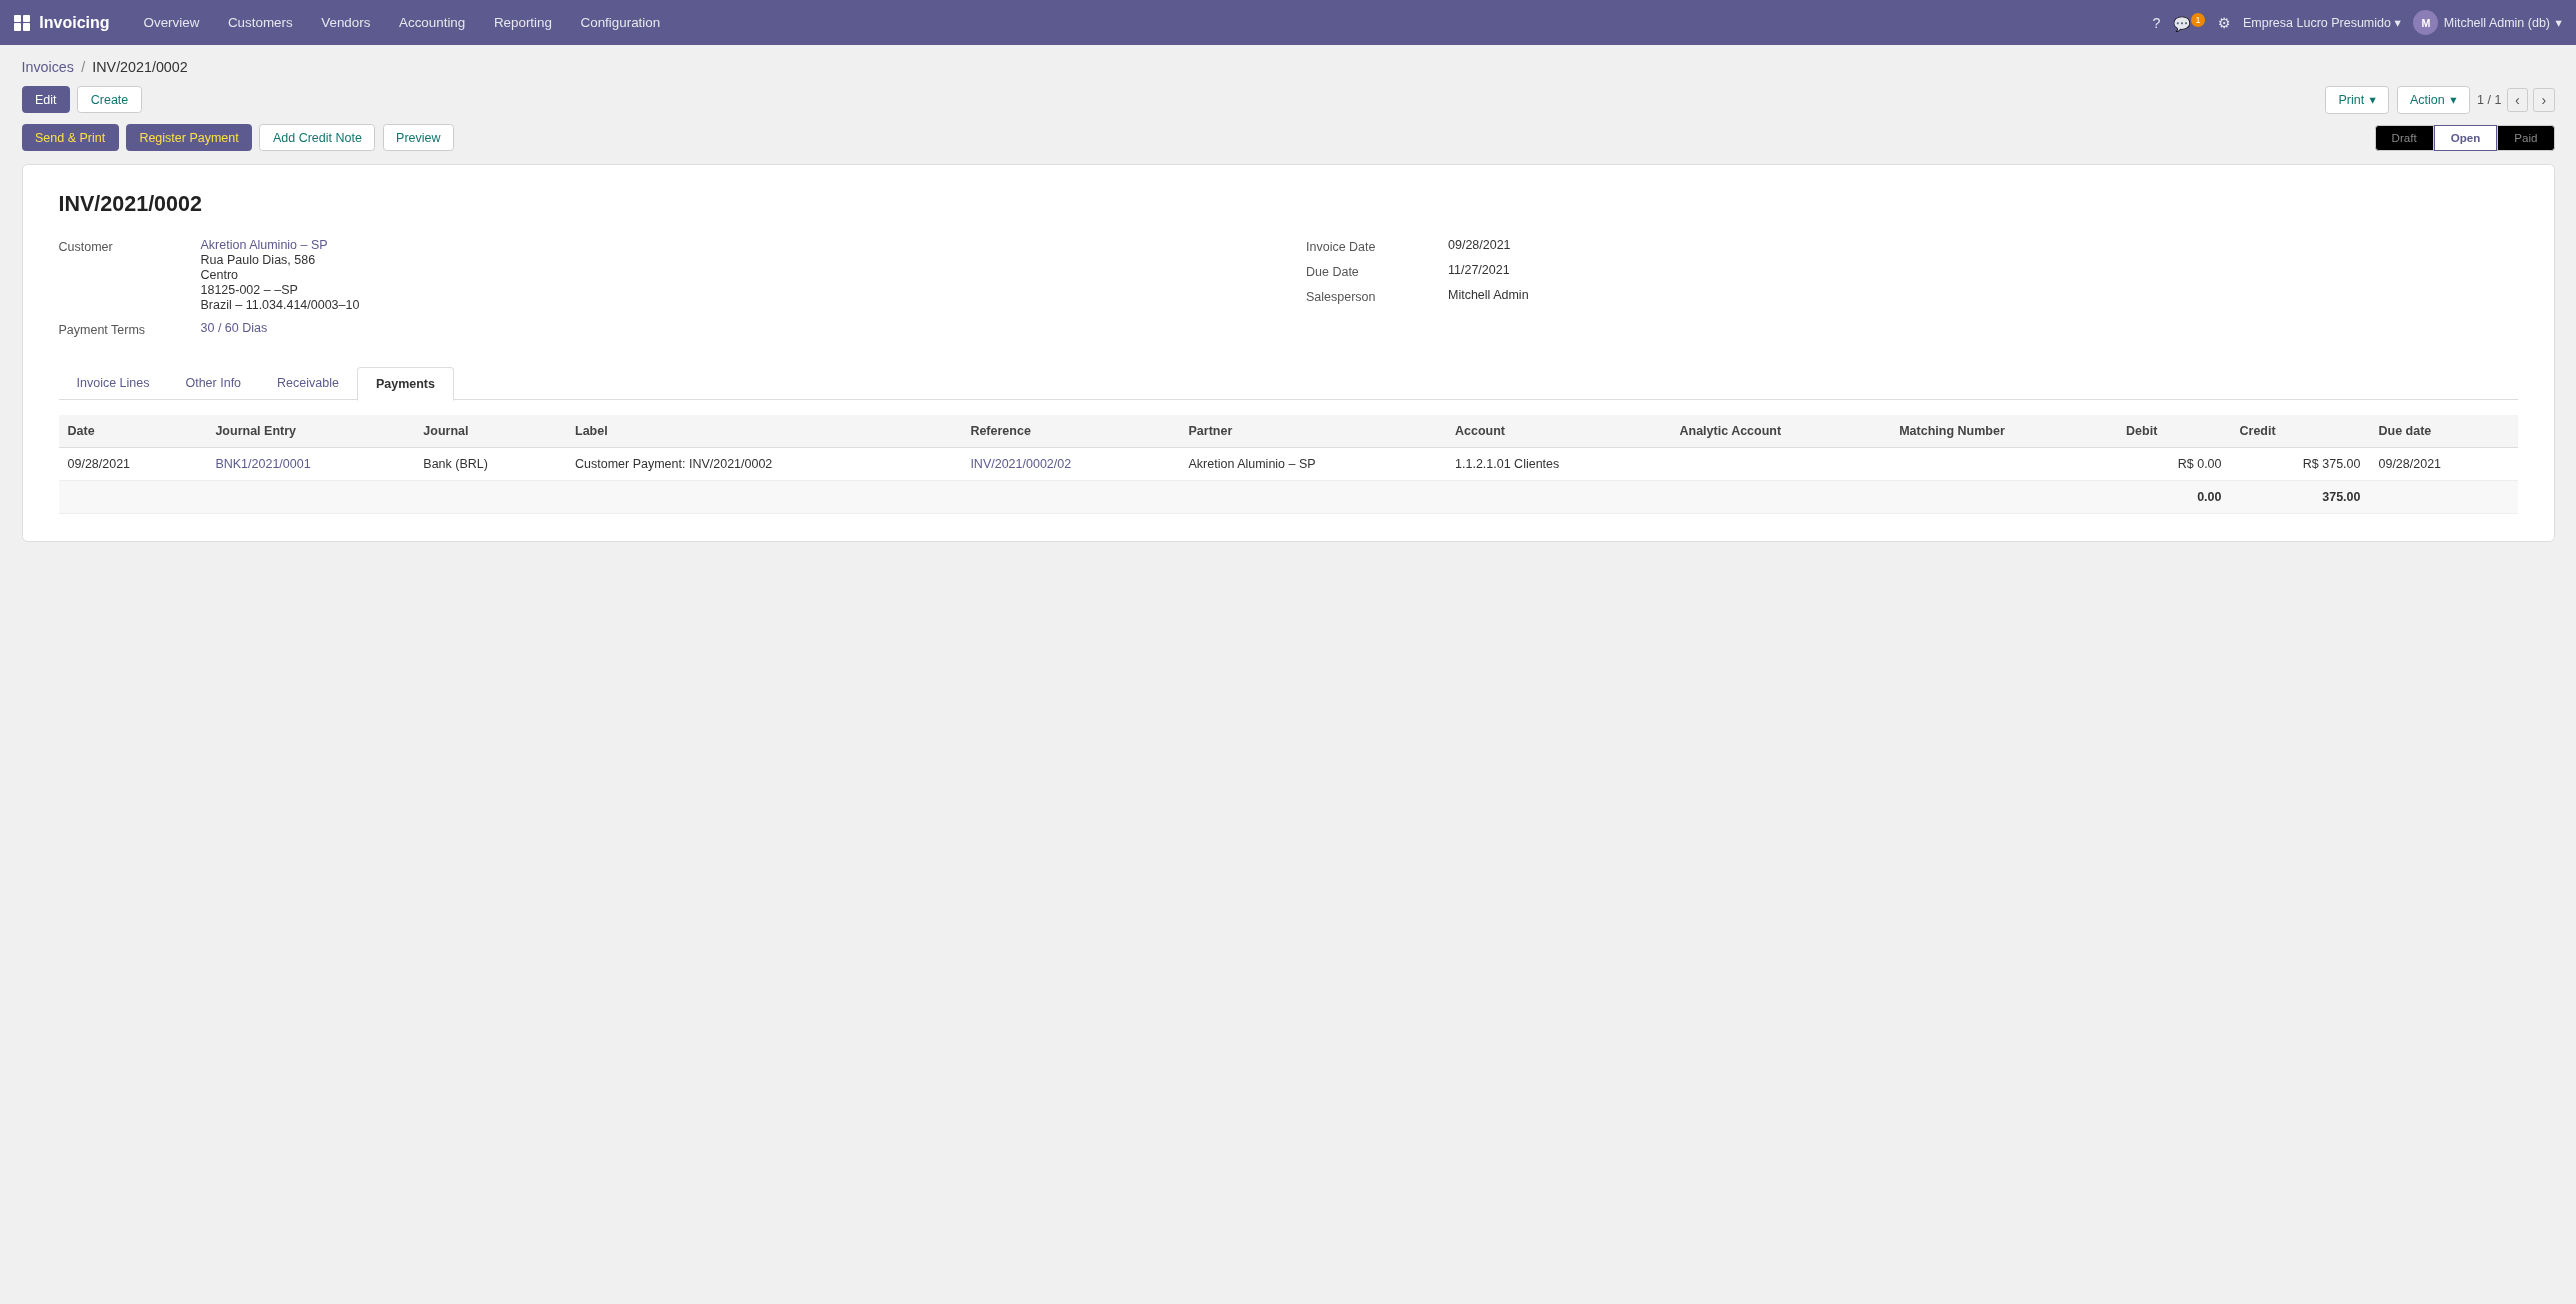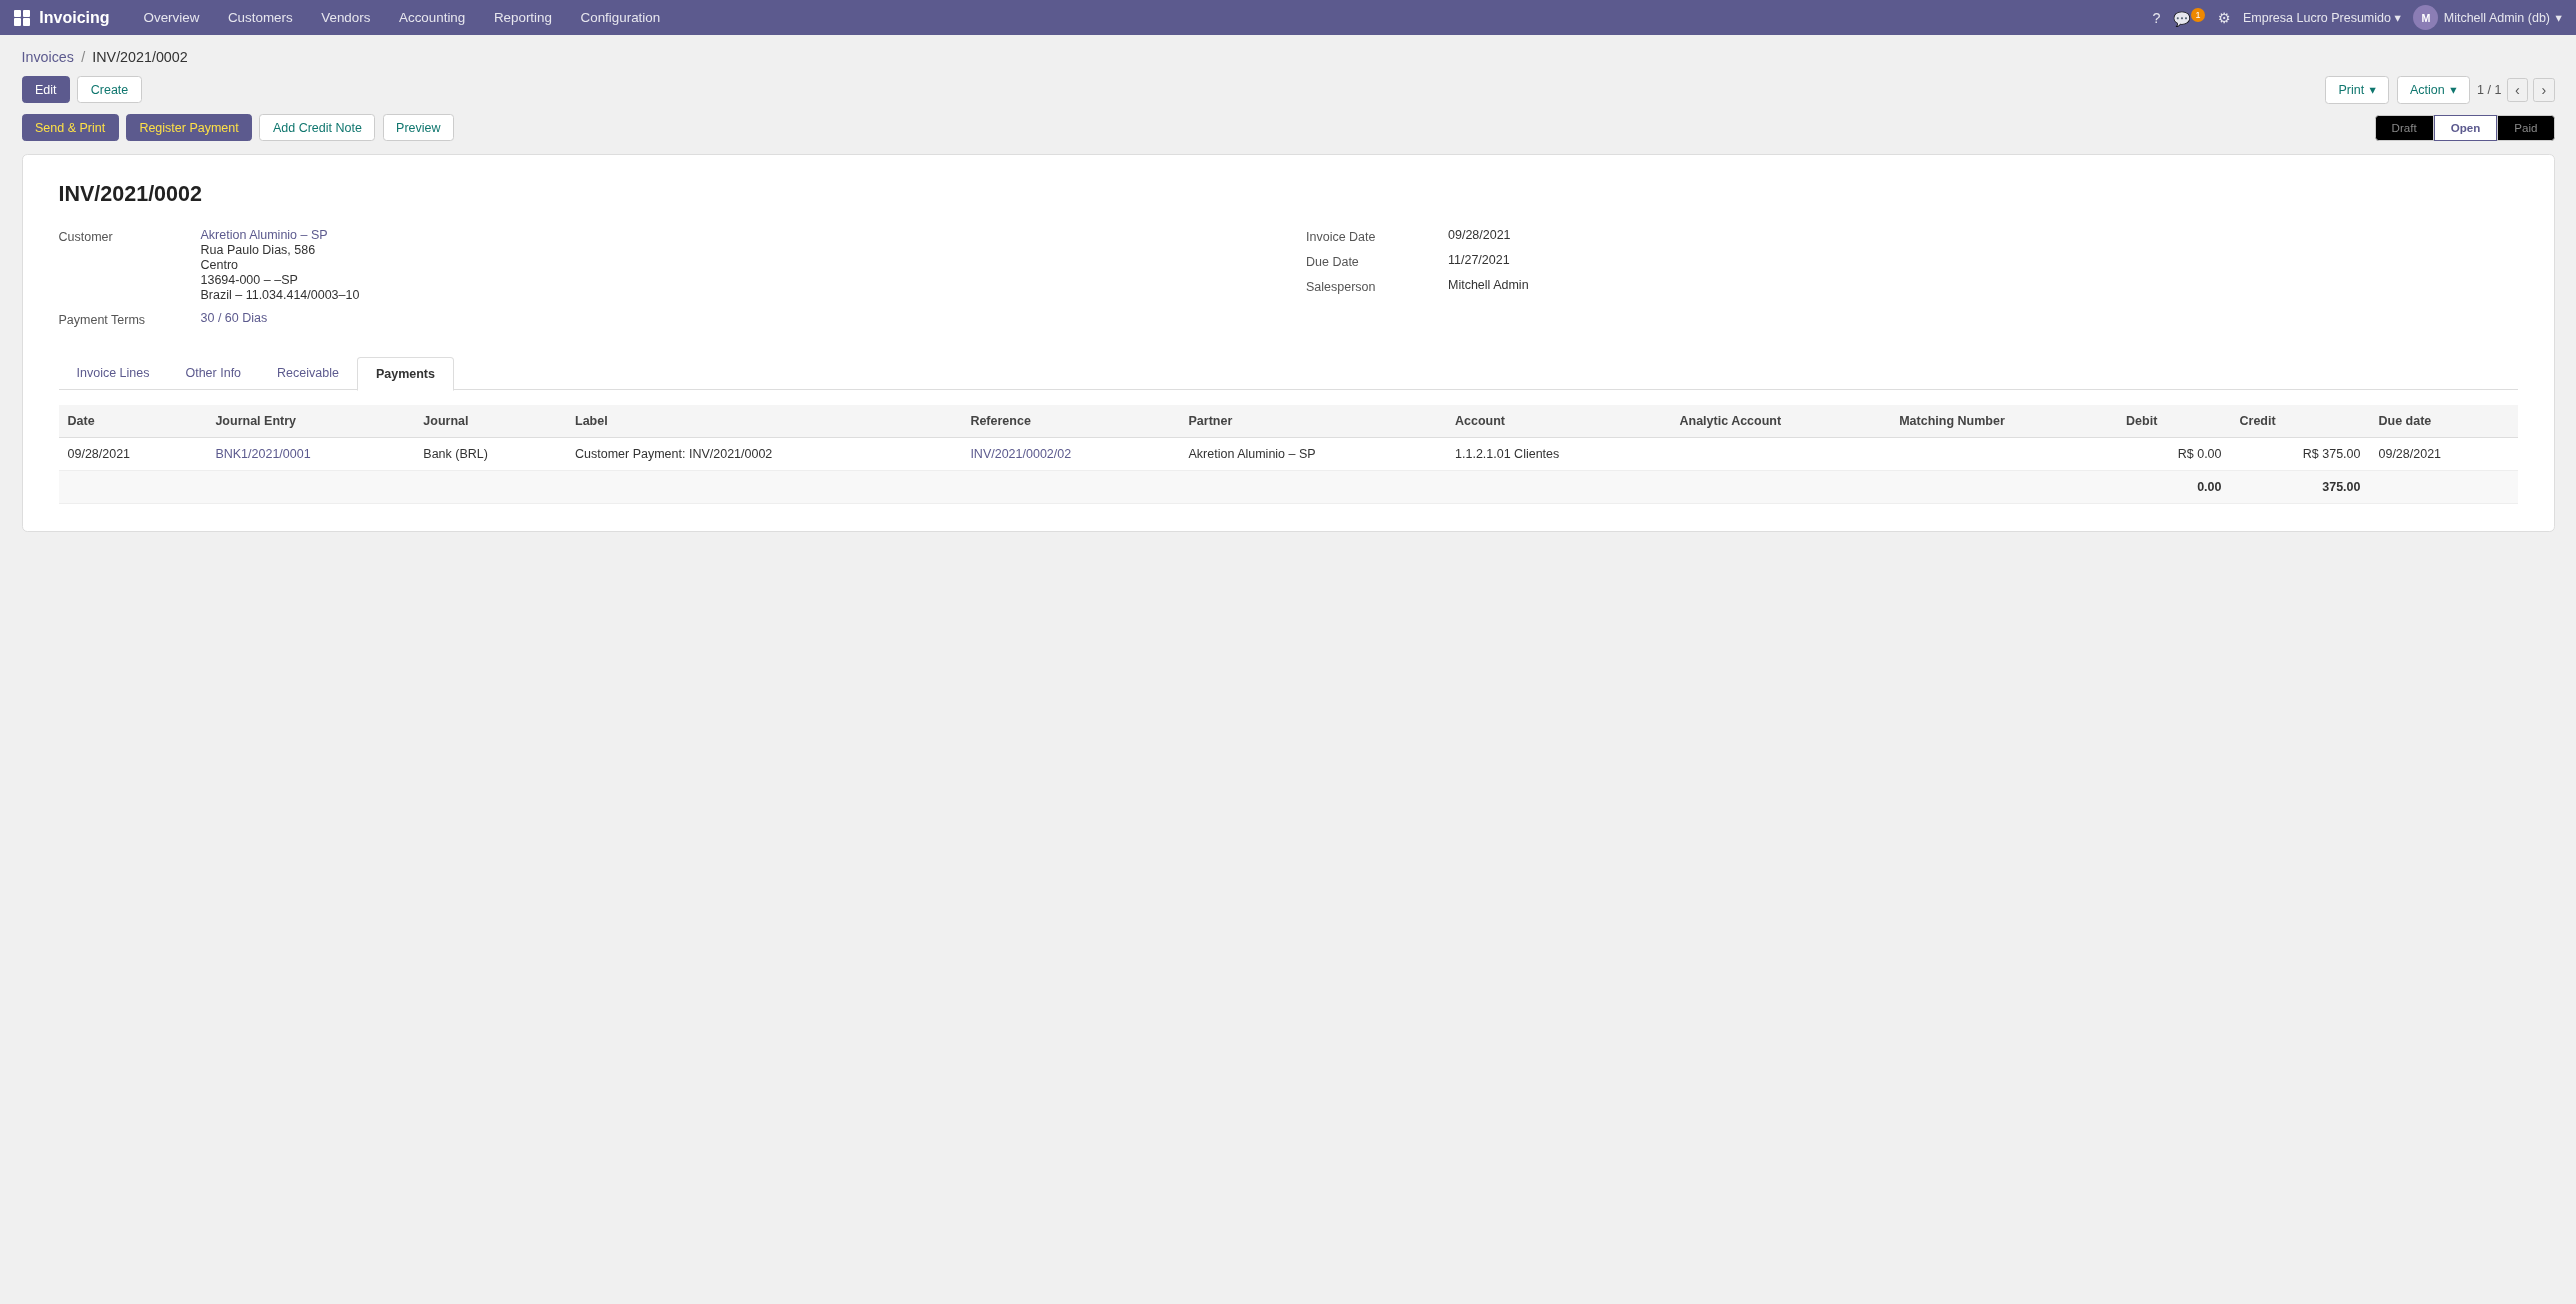--- a/index.html
+++ b/index.html
@@ -4,21 +4,21 @@
   <style>
     * { box-sizing: border-box; margin: 0; padding: 0; }
     body { font-family: 'Segoe UI', Arial, sans-serif; font-size: 12.5px; background: #f0f0f0; color: #333; }
 
     
     .topnav {
       background: #5c5a8e;
       display: flex;
       align-items: center;
       padding: 0 14.3px;
-      height: 35px;
+      height: 45px;
       color: white;
     }
     .topnav-logo {
       display: flex;
       align-items: center;
       gap: 9px;
       margin-right: 21.5px;
     }
     .topnav-logo-icon {
       display: grid;
@@ -417,21 +417,21 @@
     <div class="invoice-header">
       <div class="invoice-left">
 
         <div class="field-row">
           <span class="field-label">Customer</span>
           <div class="field-value">
             <div class="address-block">
               <span class="link">Akretion Aluminio – SP</span>
               <span>Rua Paulo Dias, 586</span>
               <span>Centro</span>
-              <span>13694-000 – –SP</span>
+              <span>18125-002 – –SP</span>
               <span>Brazil – 11.034.414/0003–10</span>
             </div>
           </div>
         </div>
 
         <div class="field-row">
           <span class="field-label">Payment Terms</span>
           <div class="field-value">
             <span class="link">30 / 60 Dias</span>
           </div>

